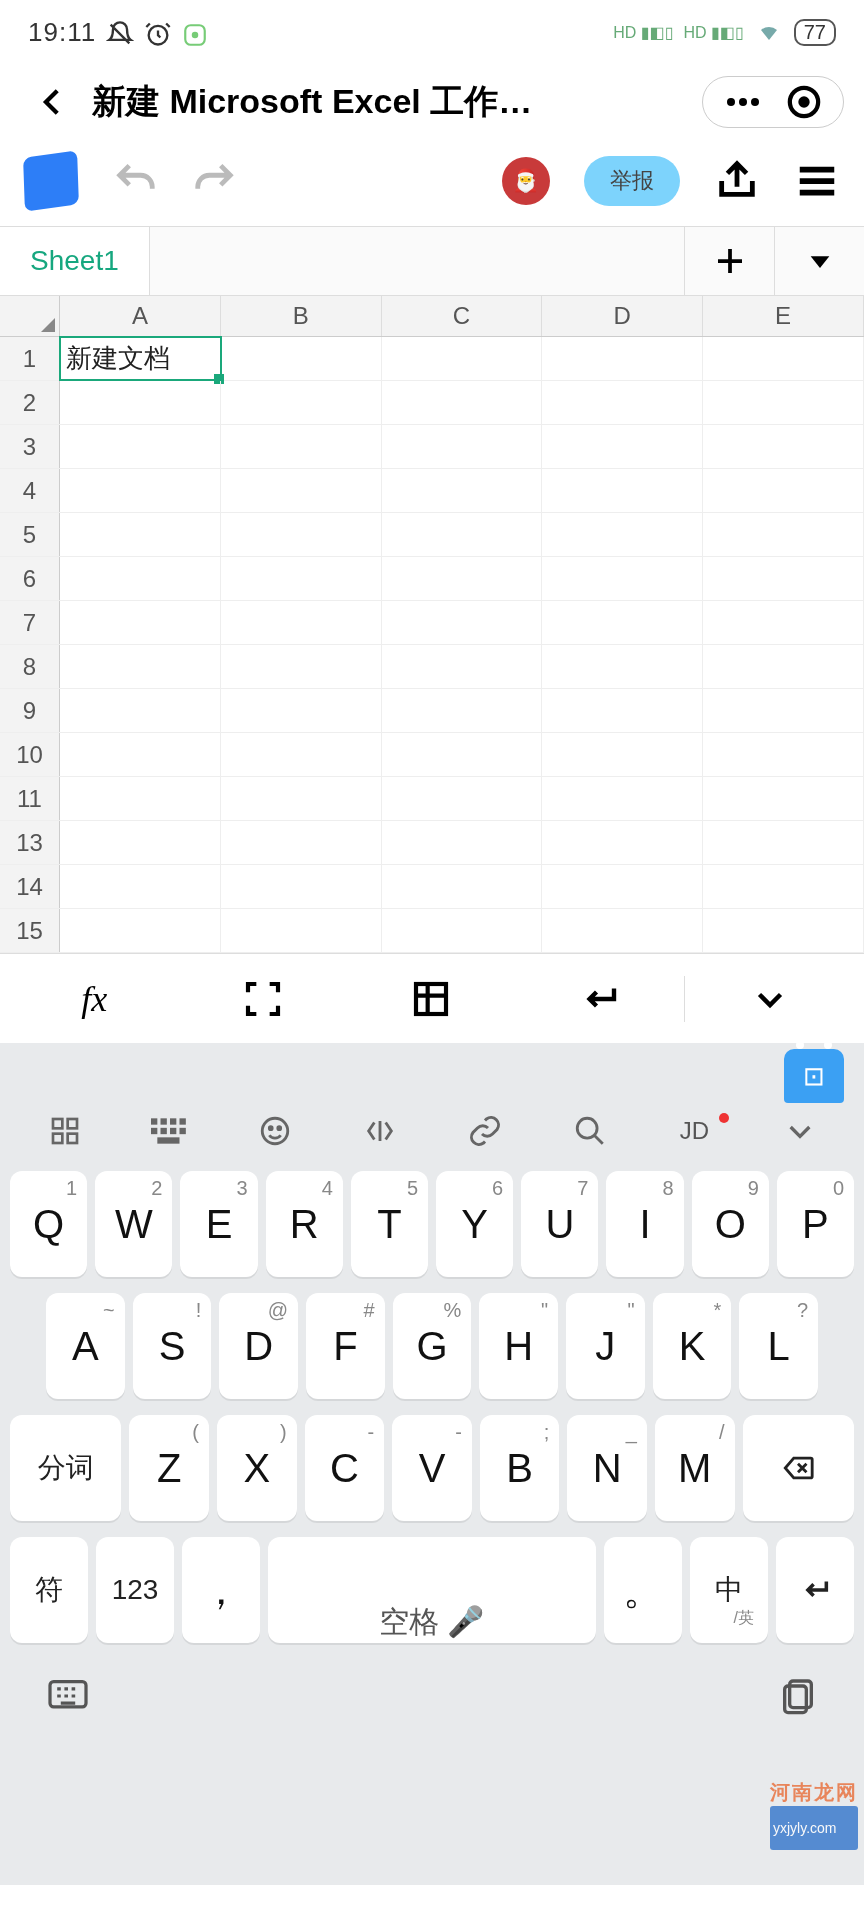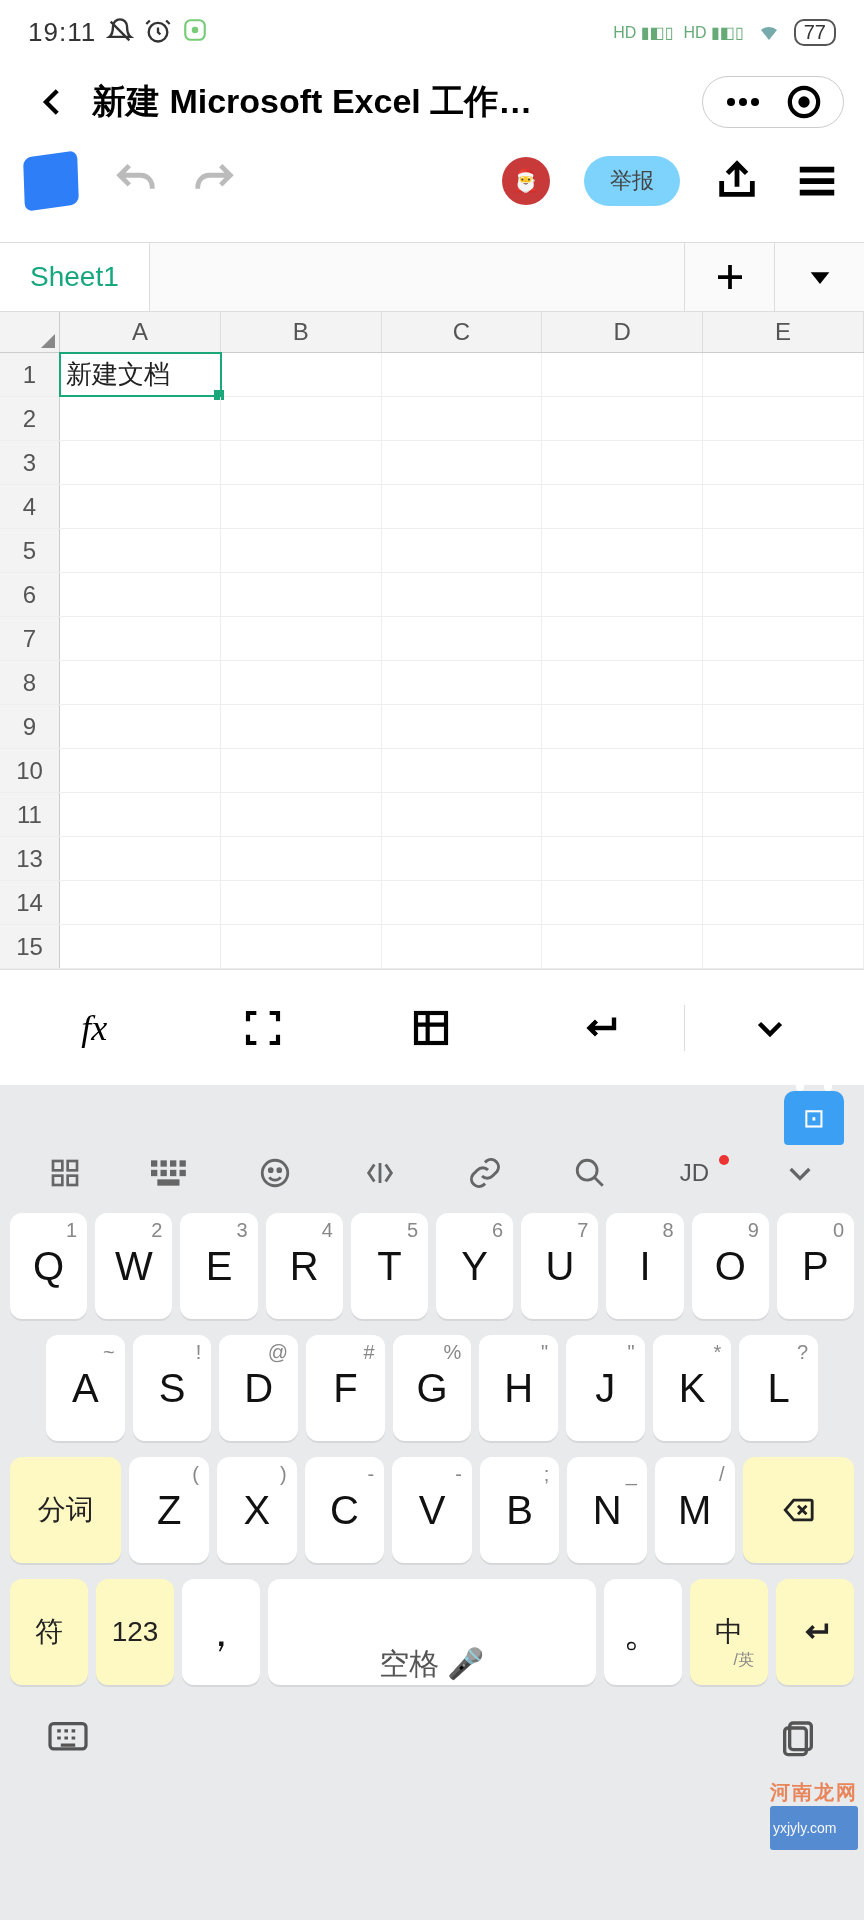--- a/index.html
+++ b/index.html
@@ -1,68 +1,68 @@
 <!DOCTYPE html>
 <html><head>
 <meta charset="utf-8">
 <style>
   * { box-sizing: border-box; margin: 0; padding: 0; }
   html, body { width: 864px; height: 1920px; font-family: -apple-system, "Helvetica Neue", Arial, sans-serif; background: #fff; overflow: hidden; }
   
   .status-bar { display:flex; align-items:center; justify-content:space-between; padding: 10px 28px 4px 28px; height: 58px; font-size: 26px; color:#333; }
-  .status-left { display:flex; align-items:flex-start; gap:10px; }
+  .status-left { display:flex; align-items:flex-end; gap:10px; }
   .status-right { display:flex; align-items:center; gap:10px; }
   .sb-time { font-weight: 500; letter-spacing:1px; }
   .battery { border:2px solid #555; border-radius:10px; padding:0 8px; font-size:20px; }
   
   .title-row { display:flex; align-items:center; padding: 18px 20px 18px 36px; gap: 16px; }
   .back-ico { width:40px; }
   .title-text { font-size:34px; font-weight:600; flex:1; white-space:nowrap; overflow:hidden; text-overflow:ellipsis; }
   .title-right { display:flex; align-items:center; gap:18px; }
   .pill { border:1px solid #ccc; border-radius:40px; padding:8px 22px; display:flex; align-items:center; gap:26px; }
   
   .toolbar { display:flex; align-items:center; padding: 8px 24px 18px 24px; gap: 34px; }
   .app-ico { width:54px; height:54px; background:#2d7ef7; border-radius:8px; transform: skewY(-6deg) rotate(-2deg); }
   .toolbar .spacer { flex:1; }
   .avatar { width:48px; height:48px; border-radius:50%; background:#c83a3a; display:flex; align-items:center; justify-content:center; color:#fff; font-size:22px; }
   .report-btn { background:#7dd3fc; border-radius:30px; padding:10px 26px; font-size:22px; color:#444; }
   
-  .sheet-tabs { display:flex; align-items:stretch; border-top:1px solid #ddd; border-bottom:1px solid #ddd; height:70px; background:#fafafa;margin-top:16px; }
+  .sheet-tabs { display:flex; align-items:stretch; border-top:1px solid #ddd; border-bottom:1px solid #ddd; height:70px; background:#fafafa; }
   .sheet-tab { background:#fff; border-right:1px solid #ddd; display:flex; align-items:center; justify-content:center; padding:0 30px; font-size:28px; color:#16a77f; }
   .sheet-tabs .flex { flex:1; }
   .sheet-ctrl { width:90px; display:flex; align-items:center; justify-content:center; border-left:1px solid #ddd; }
   
   .grid { display:flex; flex-direction:column; }
   .col-headers { display:flex; background:#f3f3f3; border-bottom:1px solid #ccc; }
   .corner { width:60px; height:40px; border-right:1px solid #ccc; background:#f3f3f3; position:relative; }
   .corner::after { content:""; position:absolute; right:4px; bottom:4px; border-left:14px solid transparent; border-bottom:14px solid #888; }
   .col-h { flex:1; text-align:center; font-size:24px; color:#555; border-right:1px solid #ddd; line-height:40px; }
   .row { display:flex; border-bottom:1px solid #eee; height:44px; }
   .row-h { width:60px; text-align:center; font-size:24px; color:#555; background:#f3f3f3; border-right:1px solid #ccc; line-height:44px; }
   .cell { flex:1; border-right:1px solid #eee; font-size:26px; padding:0 6px; display:flex; align-items:center; color:#222; position:relative; }
   .cell.active { outline:2px solid #1aa87b; outline-offset:-1px; }
   .cell.active::after { content:""; position:absolute; right:-4px; bottom:-4px; width:10px; height:10px; background:#1aa87b; }
   
-  .fx-bar { display:flex; align-items:center; justify-content:space-around; height:116px; border-top:1px solid #ddd; padding:0 10px; }
+  .fx-bar { display:flex; align-items:center; justify-content:space-around; height:90px; border-top:1px solid #ddd; padding:0 10px; }
   .fx-bar > div { flex:1; display:flex; align-items:center; justify-content:center; }
   .fx-bar .sep { width:1px; flex:0 0 1px; height:46px; background:#ddd; }
   
   .kbd { background:#e8eaec; display:flex; flex-direction:column; height: 842px; }
   .kbd-help { display:flex; justify-content:flex-end; padding:6px 20px 0 0; }
   .kbd-helper { width:60px; height:54px; background:#3ba0f3; border-radius:10px 10px 4px 4px; display:flex; align-items:center; justify-content:center; color:#fff; font-size:26px; position:relative;}
   .kbd-helper::before, .kbd-helper::after { content:""; position:absolute; width:8px; height:8px; background:#fff; border-radius:50%; top:-8px; }
   .kbd-helper::before{ left:12px;} .kbd-helper::after{ right:12px;}
   .kbd-tools { display:flex; align-items:center; justify-content:space-around; padding:10px 12px 14px 12px; color:#555; }
   .kbd-tools > div { flex:1; display:flex; justify-content:center; position:relative; }
   .jd-dot { position:absolute; top:-4px; right:18px; width:10px; height:10px; background:#e33; border-radius:50%; }
   .key-row { display:flex; padding: 8px 10px; gap:8px; }
   .key { flex:1; background:#fff; border-radius:12px; display:flex; flex-direction:column; align-items:center; justify-content:center; height:106px; box-shadow:0 2px 0 rgba(0,0,0,.08); position:relative; }
   .key .sup { position:absolute; top:6px; right:10px; font-size:20px; color:#888; }
   .key .main { font-size:40px; font-weight:500; color:#111; }
-  .key.func { background:#fef9c3; }
+  .key.func { background:#ffffff; }
   .key.func .main { font-size:28px; font-weight:400; color:#222; }
   .key.wide1 { flex:1.4; }
   .key.space { flex:4.2;justify-content:flex-end; }
   .row2 { padding-left:46px; padding-right:46px; }
   .bottom-nav { display:flex; align-items:center; justify-content:space-between; padding:8px 46px; height:90px; }
   .watermark { position:absolute; right:6px; bottom:70px; font-size:20px; opacity:.7; }
   .watermark .wm1 { color:#e95b1e; font-weight:700; letter-spacing:2px; }
   .watermark .wm2 { background:#1763c7; color:#fff; font-size:14px; padding:14px 3px; border-radius:3px; }
   svg { display:block; }
 </style>

